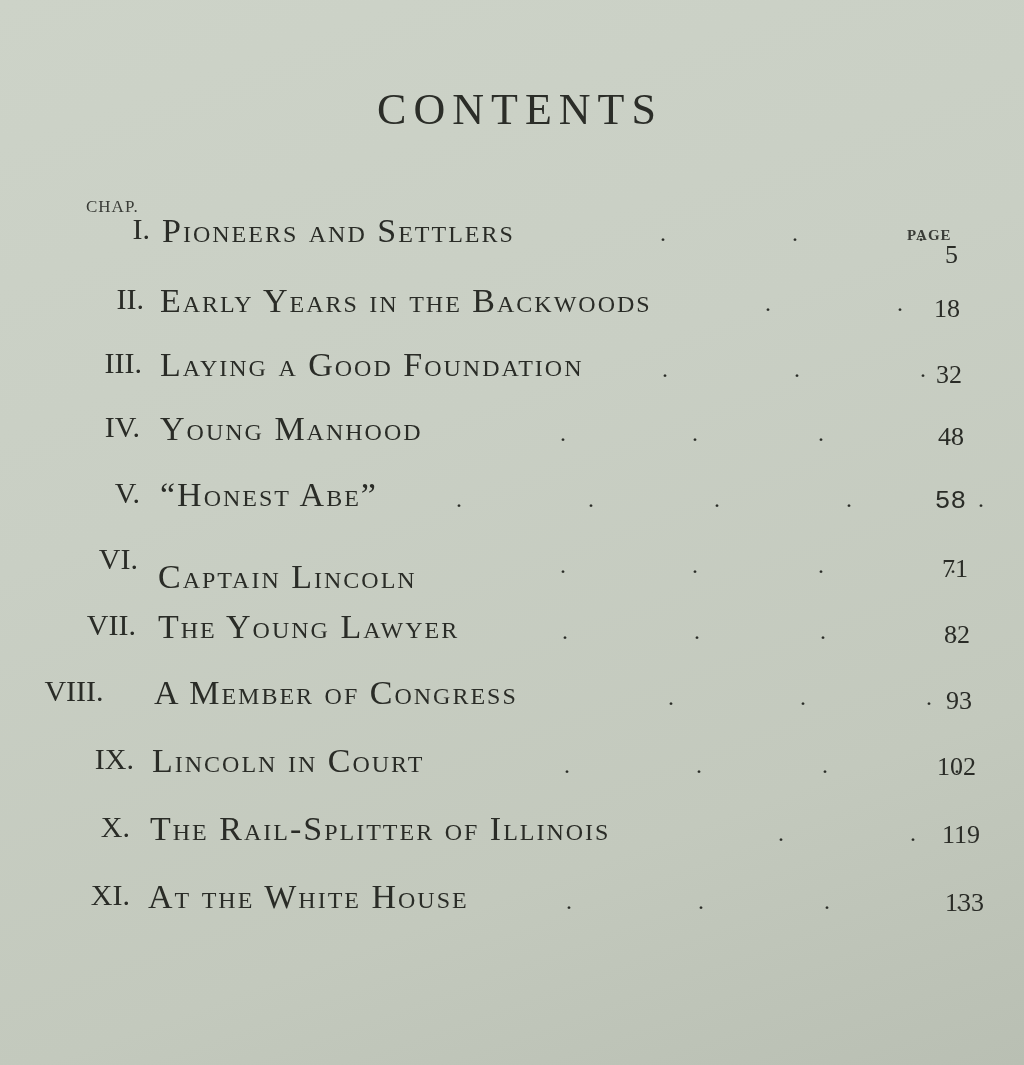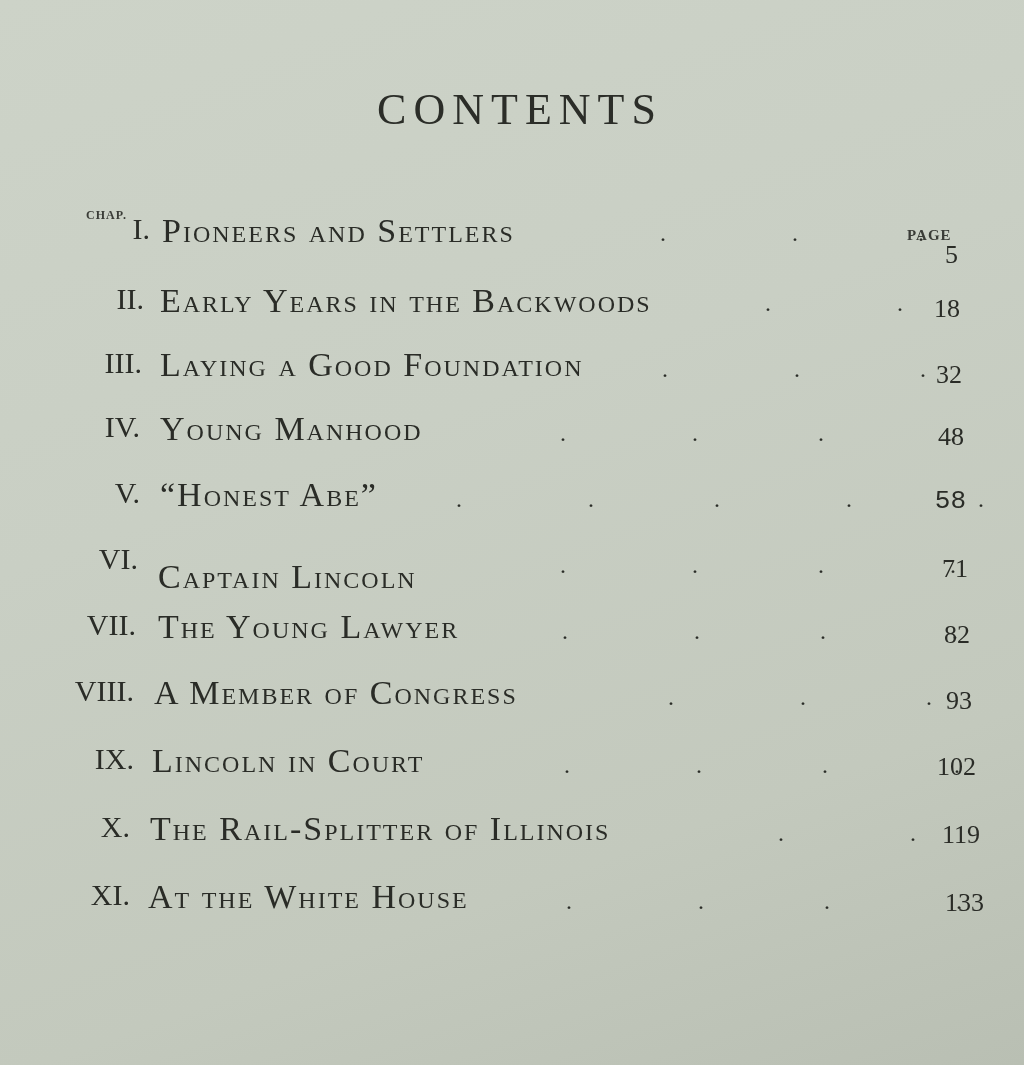--- a/index.html
+++ b/index.html
@@ -7,21 +7,21 @@
     width:1024px; height:1065px; overflow:hidden;
     background: linear-gradient(160deg, #cdd3c8 0%, #c9cfc4 40%, #c3c9bd 75%, #b9bfb3 100%);
     font-family: "Liberation Serif", "DejaVu Serif", serif;
     color:#2a2c27;
     position:relative;
   }
   .title {
     position:absolute; left:0; width:1040px; top:84px;
     text-align:center; font-size:44px; letter-spacing:7px; color:#2b2d28;
   }
-  .chap-label { position:absolute; left:86px; top:208px; font-size:12px; letter-spacing:1px; font-weight:bold; color:#3a3c37; }
+  .chap-label { position:absolute; left:86px; top:197px; font-size:17px; letter-spacing:1px; font-weight:normal; color:#3a3c37; }
   .page-label { position:absolute; left:907px; top:227px; font-size:15px; letter-spacing:1px; font-weight:bold; color:#3a3c37; }
   .row { position:absolute; height:40px; }
   .num { position:absolute; text-align:right; width:120px; font-size:30px; }
   .ttl { position:absolute; font-size:34px; letter-spacing:2px; font-variant:small-caps; white-space:nowrap; }
   .ttl::first-letter {}
   .dots { position:absolute; font-size:24px; white-space:nowrap; }
   .pg { position:absolute; font-size:26px; text-align:right; width:60px; }
 </style>
 </head>
 <body>
@@ -67,21 +67,21 @@
     <span class="dots" style="left:560px; top:10px;">.&nbsp;&nbsp;&nbsp;&nbsp;&nbsp;&nbsp;&nbsp;&nbsp;&nbsp;&nbsp;&nbsp;&nbsp;&nbsp;&nbsp;&nbsp;&nbsp;&nbsp;&nbsp;&nbsp;&nbsp;&nbsp;.&nbsp;&nbsp;&nbsp;&nbsp;&nbsp;&nbsp;&nbsp;&nbsp;&nbsp;&nbsp;&nbsp;&nbsp;&nbsp;&nbsp;&nbsp;&nbsp;&nbsp;&nbsp;&nbsp;&nbsp;.&nbsp;&nbsp;&nbsp;&nbsp;&nbsp;&nbsp;&nbsp;&nbsp;&nbsp;&nbsp;&nbsp;&nbsp;&nbsp;&nbsp;&nbsp;&nbsp;&nbsp;&nbsp;&nbsp;&nbsp;&nbsp;.</span>
     <span class="pg" style="left:908px; top:12px;">71</span>
   </div>
   <div class="row" style="top:608px;">
     <span class="num" style="left:16px;">VII.</span>
     <span class="ttl" style="left:158px;">The Young Lawyer</span>
     <span class="dots" style="left:562px; top:10px;">.&nbsp;&nbsp;&nbsp;&nbsp;&nbsp;&nbsp;&nbsp;&nbsp;&nbsp;&nbsp;&nbsp;&nbsp;&nbsp;&nbsp;&nbsp;&nbsp;&nbsp;&nbsp;&nbsp;&nbsp;&nbsp;.&nbsp;&nbsp;&nbsp;&nbsp;&nbsp;&nbsp;&nbsp;&nbsp;&nbsp;&nbsp;&nbsp;&nbsp;&nbsp;&nbsp;&nbsp;&nbsp;&nbsp;&nbsp;&nbsp;&nbsp;.&nbsp;&nbsp;&nbsp;&nbsp;&nbsp;&nbsp;&nbsp;&nbsp;&nbsp;&nbsp;&nbsp;&nbsp;&nbsp;&nbsp;&nbsp;&nbsp;&nbsp;&nbsp;&nbsp;&nbsp;&nbsp;.</span>
     <span class="pg" style="left:910px; top:12px;">82</span>
   </div>
   <div class="row" style="top:674px;">
-    <span class="num" style="left:14px;">VIII.</span>
+    <span class="num" style="left:14px;text-align:center;">VIII.</span>
     <span class="ttl" style="left:154px;">A Member of Congress</span>
     <span class="dots" style="left:668px; top:10px;">.&nbsp;&nbsp;&nbsp;&nbsp;&nbsp;&nbsp;&nbsp;&nbsp;&nbsp;&nbsp;&nbsp;&nbsp;&nbsp;&nbsp;&nbsp;&nbsp;&nbsp;&nbsp;&nbsp;&nbsp;&nbsp;.&nbsp;&nbsp;&nbsp;&nbsp;&nbsp;&nbsp;&nbsp;&nbsp;&nbsp;&nbsp;&nbsp;&nbsp;&nbsp;&nbsp;&nbsp;&nbsp;&nbsp;&nbsp;&nbsp;&nbsp;.</span>
     <span class="pg" style="left:912px; top:12px;">93</span>
   </div>
   <div class="row" style="top:742px;">
     <span class="num" style="left:14px;">IX.</span>
     <span class="ttl" style="left:152px;text-align:center;">Lincoln in Court</span>
     <span class="dots" style="left:564px; top:10px;">.&nbsp;&nbsp;&nbsp;&nbsp;&nbsp;&nbsp;&nbsp;&nbsp;&nbsp;&nbsp;&nbsp;&nbsp;&nbsp;&nbsp;&nbsp;&nbsp;&nbsp;&nbsp;&nbsp;&nbsp;&nbsp;.&nbsp;&nbsp;&nbsp;&nbsp;&nbsp;&nbsp;&nbsp;&nbsp;&nbsp;&nbsp;&nbsp;&nbsp;&nbsp;&nbsp;&nbsp;&nbsp;&nbsp;&nbsp;&nbsp;&nbsp;.&nbsp;&nbsp;&nbsp;&nbsp;&nbsp;&nbsp;&nbsp;&nbsp;&nbsp;&nbsp;&nbsp;&nbsp;&nbsp;&nbsp;&nbsp;&nbsp;&nbsp;&nbsp;&nbsp;&nbsp;&nbsp;.</span>
     <span class="pg" style="left:916px; top:10px;">102</span>
   </div>

